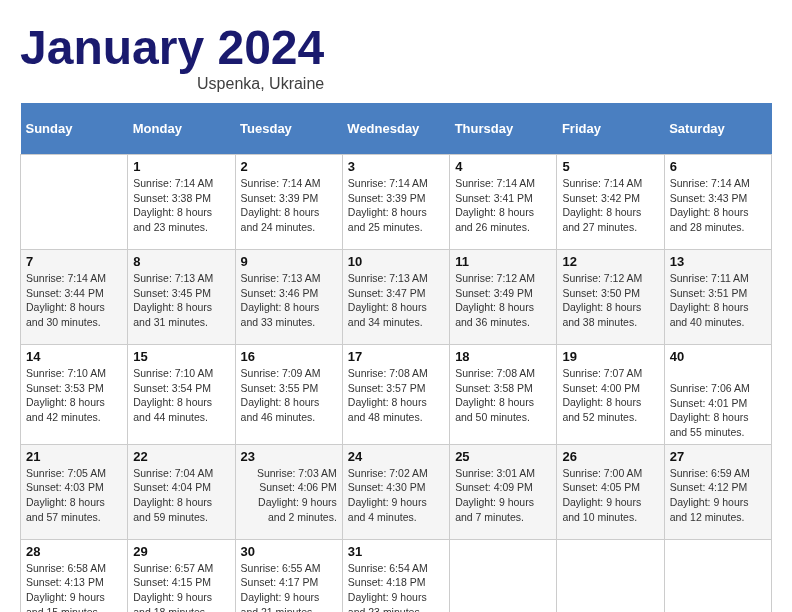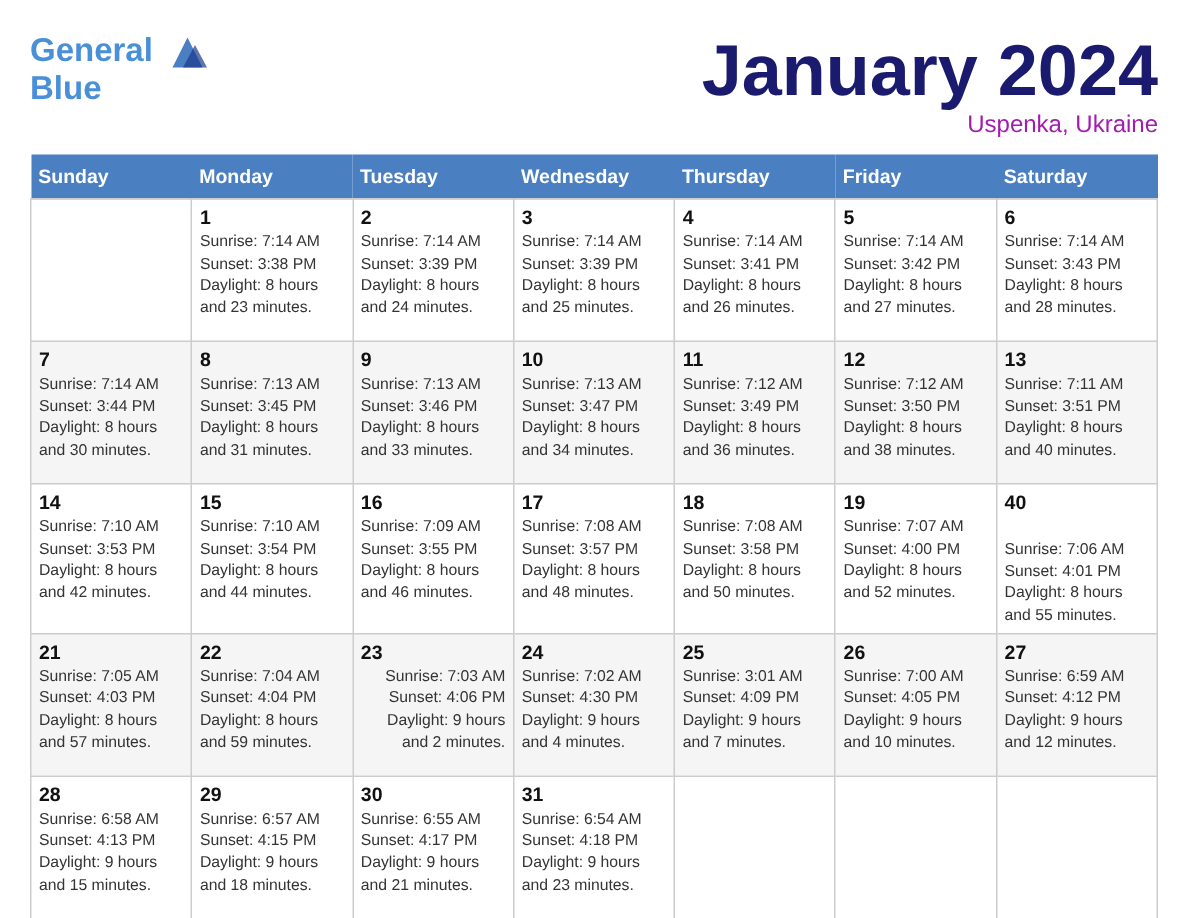--- a/index.html
+++ b/index.html
@@ -37,31 +37,31 @@
     .title-block {
       text-align: right;
     }
     .month-title {
       font-size: 48px;
       font-weight: bold;
       color: #1a1a6e;
     }
     .location {
       font-size: 16px;
-      color: #a21caf;
+      color: #404040;
     }
     table {
       width: 100%;
       border-collapse: collapse;
       font-size: 11px;
     }
     thead tr th {
       background-color: #4a7fc1;
       color: #fff;
-      padding: 7px 5px;
+      padding: 18px 5px;
       text-align: left;
       font-size: 13px;
       font-weight: bold;
     }
     tbody tr td {
       border: 1px solid #ccc;
       padding: 4px 5px;
       vertical-align: top;
       width: 14.28%;
       min-height: 80px;
@@ -86,34 +86,20 @@
       line-height: 1.4;
     }
     .empty-cell {
       background-color: inherit;
     }
   </style>
 </head>
 <body>
 
 <div class="header">
-  <div class="logo">
-    <div>
-      <div style="display:flex;align-items:center;">
-        <div class="logo-text">
-          <span>General</span>
-          <svg class="logo-icon" viewBox="0 0 30 30" style="display:inline-block;vertical-align:middle;">
-            <polygon points="5,25 15,5 25,25" fill="#4a7fc1"></polygon>
-            <polygon points="12,25 20,10 28,25" fill="#1a3a8c" opacity="0.7"></polygon>
-          </svg>
-        </div>
-      </div>
-      <div style="color:#4a90d9;font-size:22px;font-weight:bold;margin-top:-4px;">Blue</div>
-    </div>
-  </div>
   <div class="title-block">
     <div class="month-title">January 2024</div>
     <div class="location">Uspenka, Ukraine</div>
   </div>
 </div>
 
 <table>
   <thead>
     <tr>
     <th>Sunday</th>

